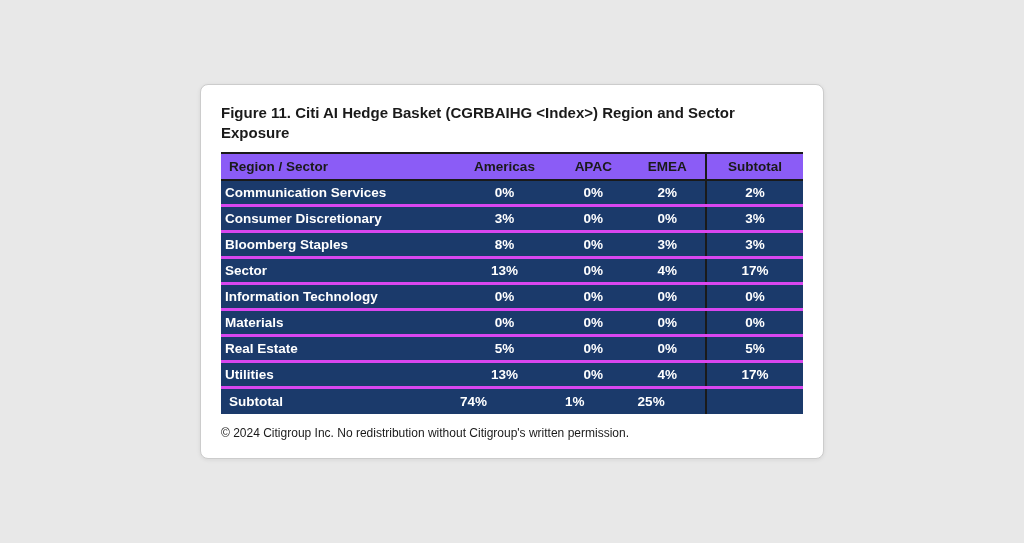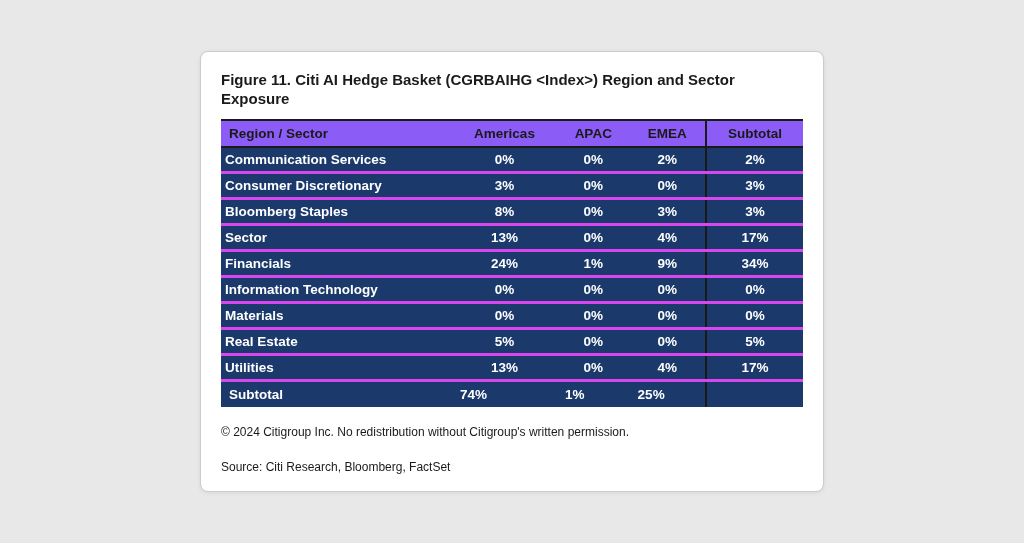--- a/index.html
+++ b/index.html
@@ -77,21 +77,21 @@
       font-weight: bold;
       border-top: 2px solid #1a1a1a;
     }
     tfoot tr td:first-child {
       text-align: left;
     }
     tfoot tr td.subtotal-col {
       border-left: 2px solid #1a1a1a;
     }
     .footer-text {
-      margin-top: 16px;
+      margin-top: 10px;
       font-size: 12px;
       color: #1a1a1a;
       line-height: 1.6;
     }
   </style>
 </head>
 <body>
 
 <div class="card">
   <div class="figure-title">Figure 11. Citi AI Hedge Basket (CGRBAIHG &lt;Index&gt;) Region and Sector Exposure</div>
@@ -128,27 +128,20 @@
       <td class="subtotal-col">3%</td>
     </tr>
         <tr>
       <td>Sector</td>
       <td>13%</td>
       <td>0%</td>
       <td>4%</td>
       <td class="subtotal-col">17%</td>
     </tr>
         <tr>
-      <td>Financials</td>
-      <td>24%</td>
-      <td>1%</td>
-      <td>9%</td>
-      <td class="subtotal-col">34%</td>
-    </tr>
-        <tr>
       <td>Information Technology</td>
       <td>0%</td>
       <td>0%</td>
       <td>0%</td>
       <td class="subtotal-col">0%</td>
     </tr>
         <tr>
       <td>Materials</td>
       <td>0%</td>
       <td>0%</td>
@@ -174,14 +167,13 @@
       <tr>
         <td>Subtotal</td>
         <td>74%</td>
         <td>1%</td>
         <td>25%</td>
         <td class="subtotal-col"></td>
       </tr>
     </tfoot>
   </table>
   <div class="footer-text">© 2024 Citigroup Inc. No redistribution without Citigroup's written permission.</div>
-  <div class="footer-text">Source: Citi Research, Bloomberg, FactSet</div>
 </div>
 
 </body></html>

